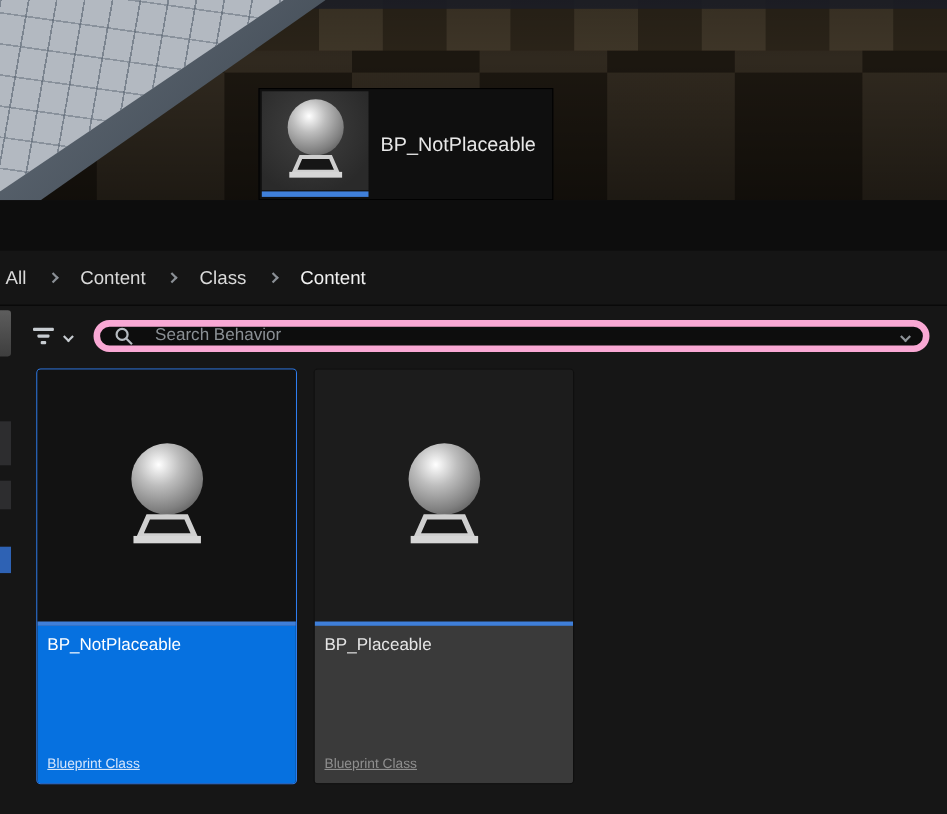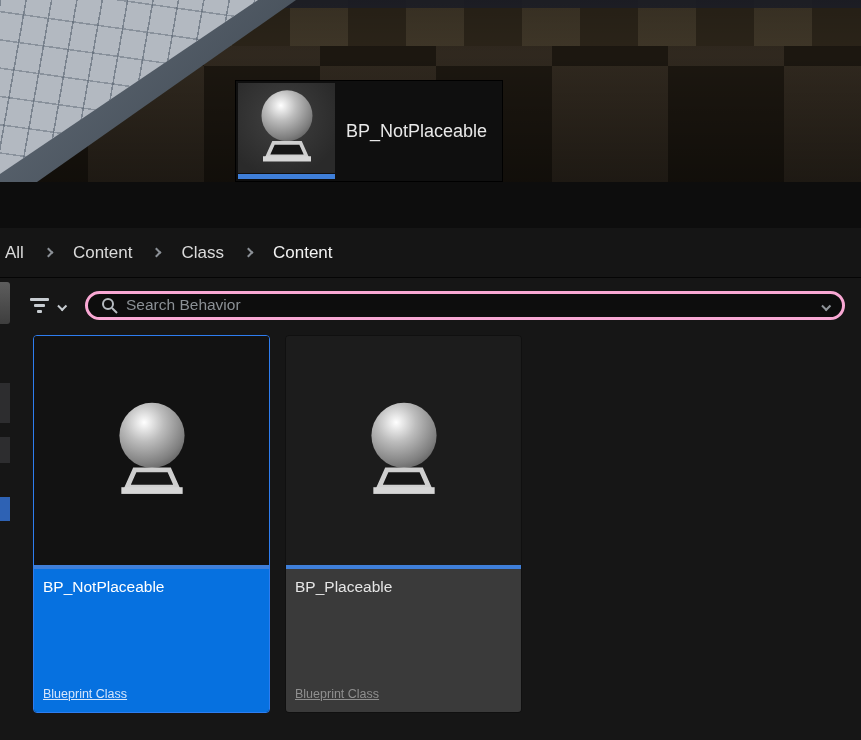--- a/index.html
+++ b/index.html
@@ -59,22 +59,22 @@
   .search-row { position:absolute; top:12px; left:30px; right:16px; height:30px;
     display:flex; align-items:center; }
   .filter-btn { display:flex; align-items:center; gap:9px; cursor:pointer; margin-right:20px; }
   .funnel { display:flex; flex-direction:column; gap:3px; align-items:center; }
   .funnel i { display:block; height:3px; background:#c7ccd1; border-radius:1px; }
   .funnel i:nth-child(1){ width:19px; } .funnel i:nth-child(2){ width:11px; } .funnel i:nth-child(3){ width:5px; }
   .chev-down { width:7px; height:7px; border-top:2px solid #c7ccd1; border-right:2px solid #c7ccd1;
     transform:rotate(135deg) translateY(-1px); flex:none; }
   .chev-down.dim { border-color:#8f9499; }
 
-  .search-field { flex:1; height:29px; background:#0d0d0d; border:3px solid #f9a8d4; border-radius:15px;
-    display:flex; align-items:center; gap:8px; padding:0 13px; }
+  .search-field { flex:1; height:29px; background:#0d0d0d; border:6px solid #f9a8d4; border-radius:15px;
+    display:flex; align-items:center; gap:20px; padding:0 13px; }
   .search-field input { flex:1; background:transparent; border:none; outline:none;
     color:#cfd3d7; font-size:15.5px; font-family:inherit; }
   .search-field input::placeholder { color:#8b9095; }
 
   
   .tile { position:absolute; top:57px; width:237px; height:378px; border-radius:4px; overflow:hidden;
     display:flex; flex-direction:column; cursor:pointer; }
   .tile1 { left:33px;  border:1px solid var(--selection-border,#2e7df0); }
   .tile2 { left:285px; border:1px solid #101010; }
   .tile-thumb { height:229px; display:flex; align-items:center; justify-content:center; }

